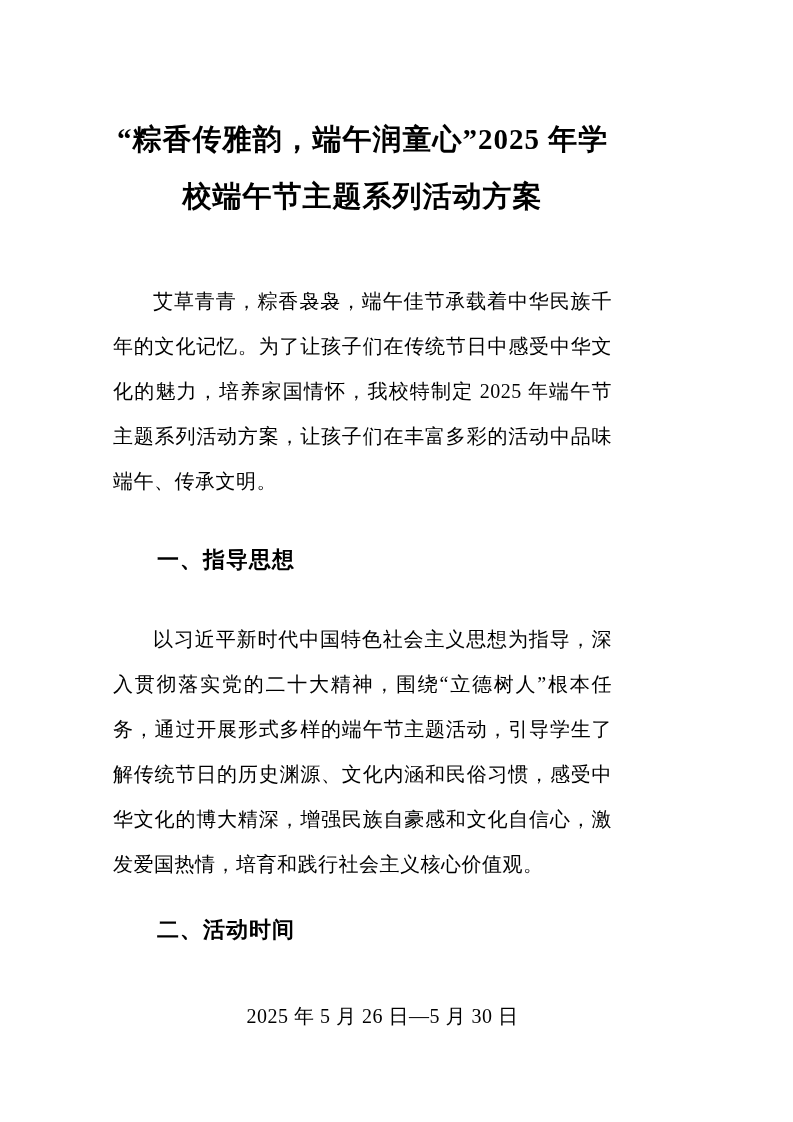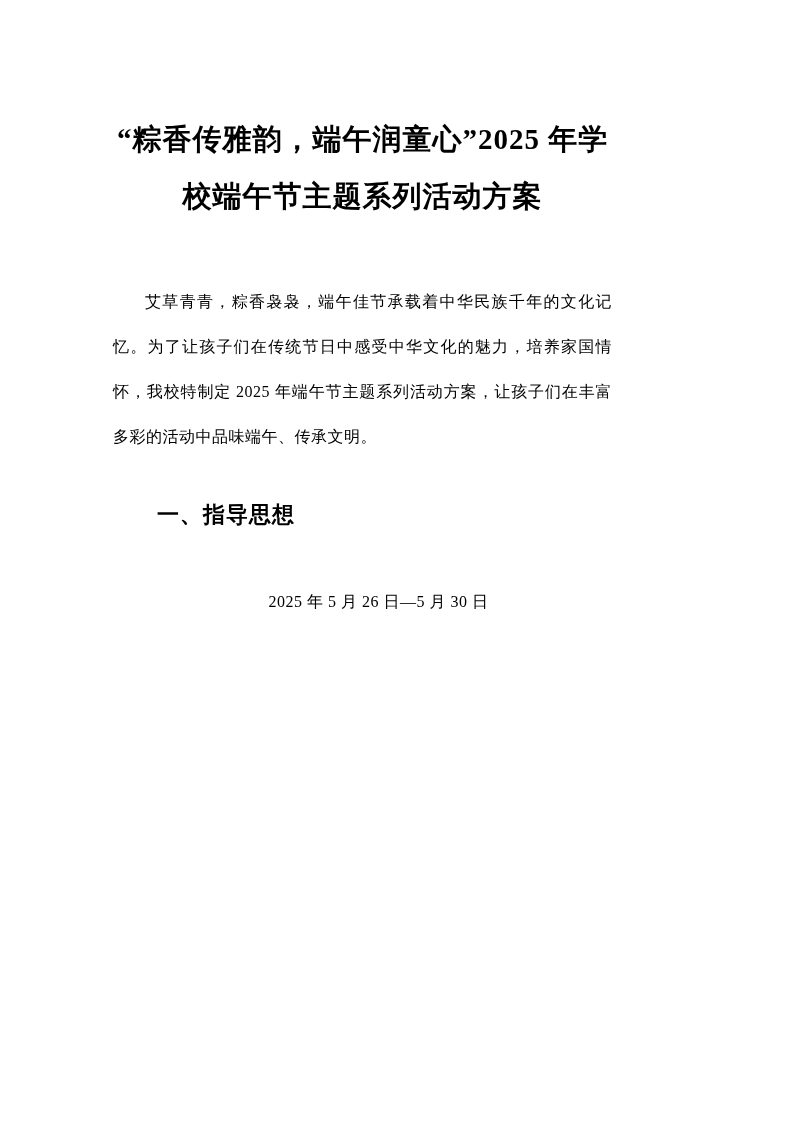--- a/index.html
+++ b/index.html
@@ -24,21 +24,21 @@
   .doc-title {
     margin: 0;
     font-size: 29px;
     line-height: 57px;
     font-weight: 700;
     text-align: center;
     letter-spacing: 1px;
   }
   .body-para {
     margin: 0;
-    font-size: 16px;
+    font-size: 20px;
     line-height: 45px;
     text-align: justify;
     text-indent: 2em;
     letter-spacing: 0.5px;
   }
   .section-heading {
     margin: 0;
     font-size: 22px;
     line-height: 45px;
     font-weight: 700;
@@ -56,17 +56,19 @@
 <body>
 
 <div class="page">
 
   <h1 class="doc-title">“粽香传雅韵，端午润童心”2025 年学校端午节主题系列活动方案</h1>
 
   <p class="body-para mt-intro">艾草青青，粽香袅袅，端午佳节承载着中华民族千年的文化记忆。为了让孩子们在传统节日中感受中华文化的魅力，培养家国情怀，我校特制定 2025 年端午节主题系列活动方案，让孩子们在丰富多彩的活动中品味端午、传承文明。</p>
 
   <h2 class="section-heading mt-head1">一、指导思想</h2>
 
+  <p class="body-para mt-para2">以习近平新时代中国特色社会主义思想为指导，深入贯彻落实党的二十大精神，围绕“立德树人”根本任务，通过开展形式多样的端午节主题活动，引导学生了解传统节日的历史渊源、文化内涵和民俗习惯，感受中华文化的博大精深，增强民族自豪感和文化自信心，激发爱国热情，培育和践行社会主义核心价值观。</p>
 
+  <h2 class="section-heading mt-head2">二、活动时间</h2>
 
   <p class="body-para date-line mt-date">2025 年 5 月 26 日—5 月 30 日</p>
 
 </div>
 
 </body></html>

